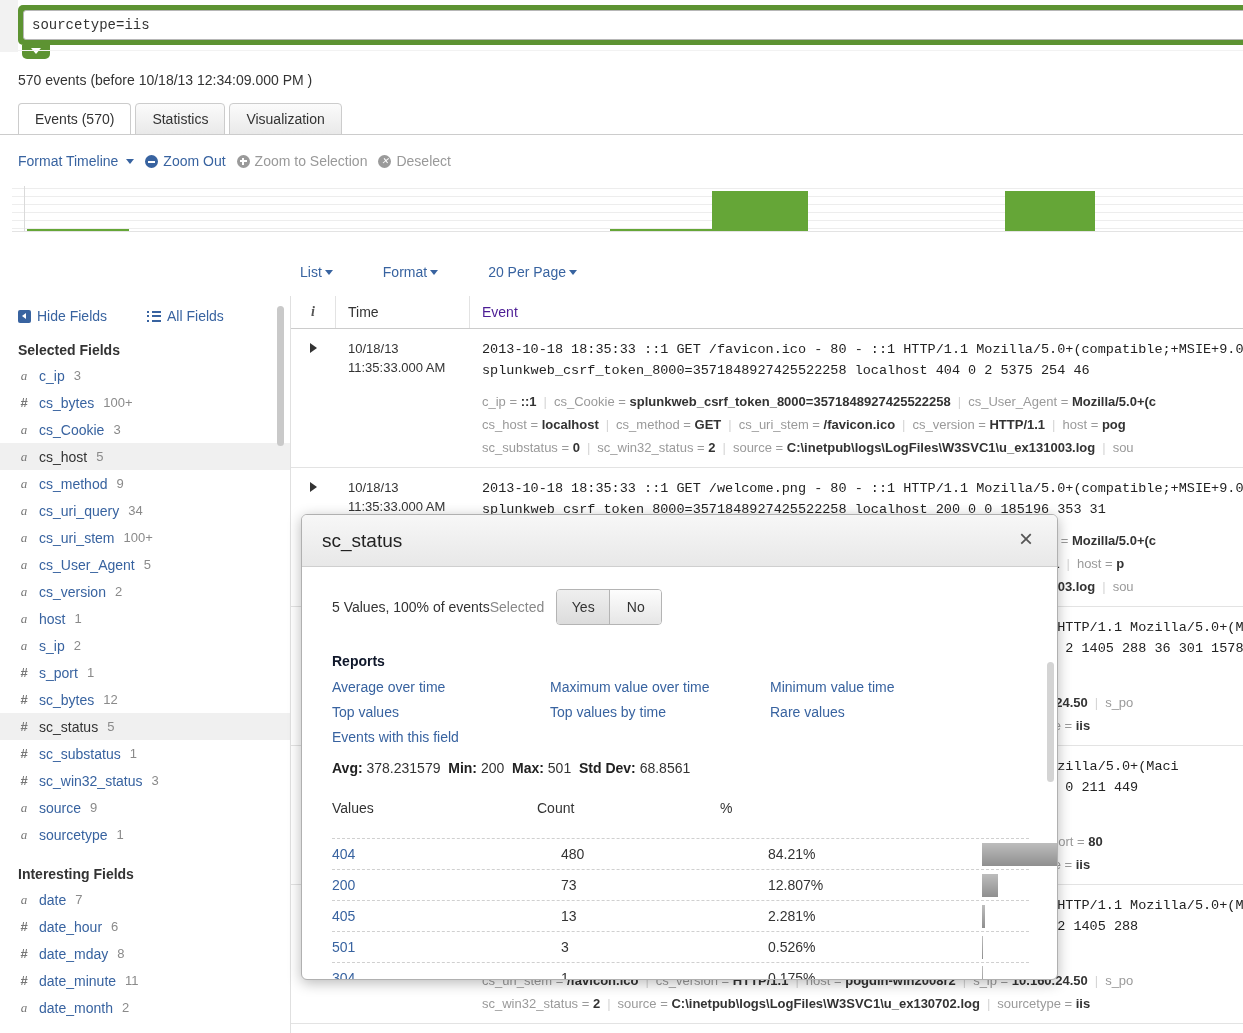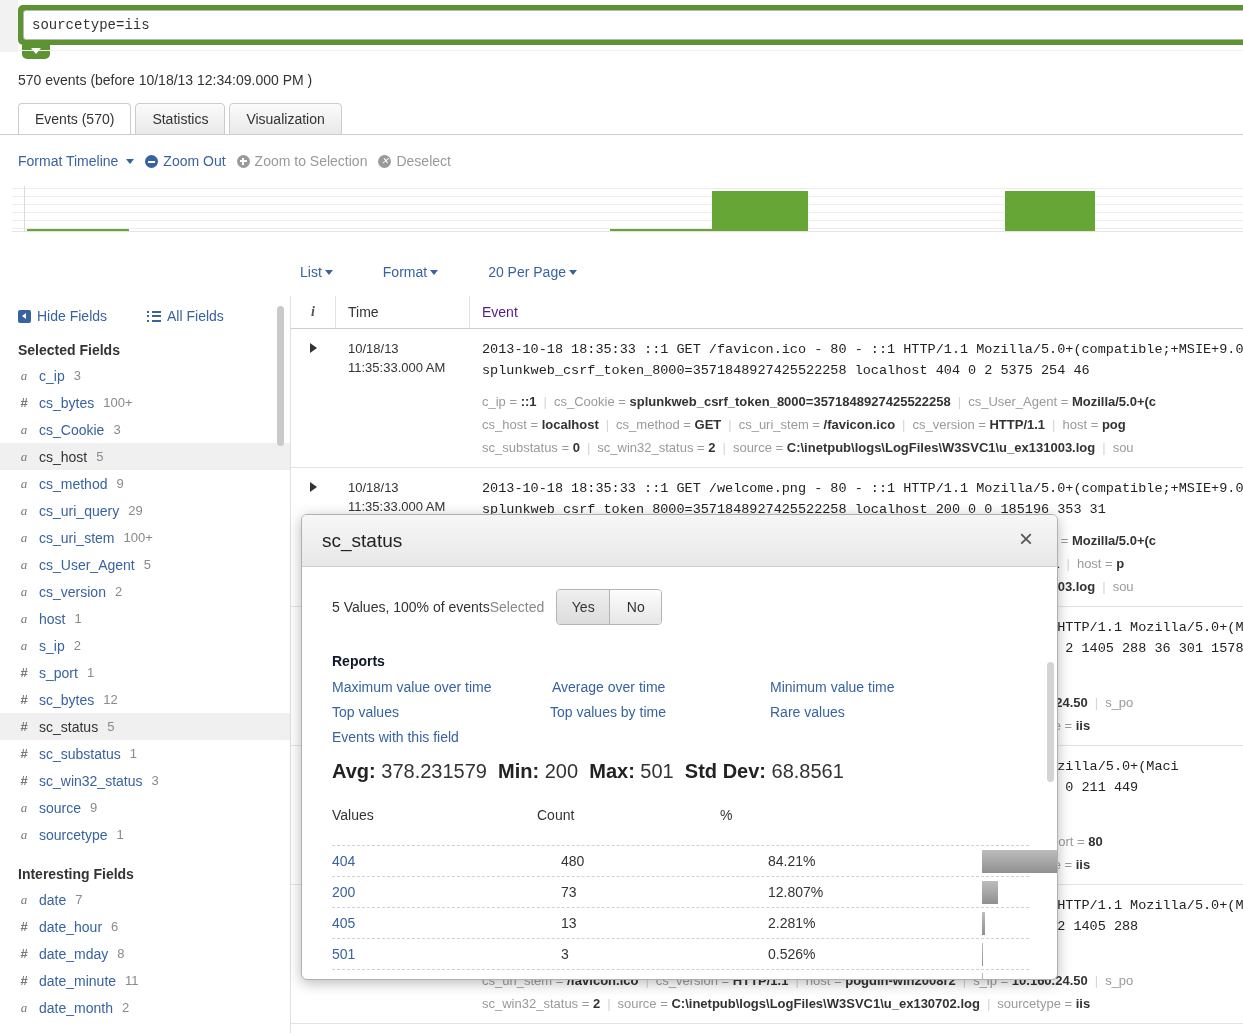--- a/index.html
+++ b/index.html
@@ -140,21 +140,21 @@
   .toggle { display:flex; border:1px solid #b4b4b4; border-radius:4px; overflow:hidden; }
   .toggle div { width:52px; height:34px; display:flex; align-items:center; justify-content:center;
                 font-size:14px; color:#333; cursor:pointer; background:linear-gradient(to bottom,#fdfdfd,#e6e6e6); }
   .toggle div.on { background:linear-gradient(to bottom,#efefef,#dcdcdc); }
   .toggle div + div { border-left:1px solid #b4b4b4; }
   .reports-title { font-size:14px; font-weight:bold; color:#0f172a; margin-top:28px; }
   .reports-grid { margin-top:6px; }
   .rp-line { display:flex; }
   .rp-link { font-size:14px; color:#3863a0; cursor:pointer; line-height:25px; }
   .rp-c1{width:218px;} .rp-c2{width:220px;} .rp-c3{width:200px;}
-  .stats { margin-top:10px; font-size:20px; color:#333; }
+  .stats { margin-top:10px; font-size:14px; color:#333; }
   .stats b { color:#222; }
   .vtable { margin-top:24px; width:697px; }
   .vt-head { display:flex; font-size:14px; color:#333; padding-bottom:7px; }
   .vt-row { display:flex; align-items:center; height:31px; border-top:1px dashed #d0d0d0;gap:24px; }
   .vt-row.last { border-bottom:1px dashed #d0d0d0; }
   .vt-c-val { width:205px; font-size:14px; color:#3863a0; cursor:pointer; }
   .vt-c-cnt { width:183px; font-size:14px; color:#333; }
   .vt-c-pct { width:190px; font-size:14px; color:#333; }
   .vt-c-bar { flex:1; position:relative; height:31px; }
   .vt-bar { position:absolute; left:0; top:4px; height:23px;
@@ -284,21 +284,21 @@
           <span class="f-count">5</span>
         </div>
         <div class="fieldrow">
           <span class="f-type">a</span>
           <span class="f-name">cs_method</span>
           <span class="f-count">9</span>
         </div>
         <div class="fieldrow">
           <span class="f-type">a</span>
           <span class="f-name">cs_uri_query</span>
-          <span class="f-count">29</span>
+          <span class="f-count">34</span>
         </div>
         <div class="fieldrow">
           <span class="f-type">a</span>
           <span class="f-name">cs_uri_stem</span>
           <span class="f-count">100+</span>
         </div>
         <div class="fieldrow">
           <span class="f-type">a</span>
           <span class="f-name">cs_User_Agent</span>
           <span class="f-count">5</span>
@@ -511,22 +511,22 @@
           <div class="toggle">
             <div class="on">Yes</div>
             <div>No</div>
           </div>
         </div>
       </div>
 
       <div class="reports-title">Reports</div>
       <div class="reports-grid">
         <div class="rp-line">
+          <div class="rp-link rp-c1">Average over time</div>
           <div class="rp-link rp-c2">Maximum value over time</div>
-          <div class="rp-link rp-c1">Average over time</div>
           <div class="rp-link rp-c3">Minimum value time</div>
         </div>
         <div class="rp-line">
           <div class="rp-link rp-c1">Top values</div>
           <div class="rp-link rp-c2">Top values by time</div>
           <div class="rp-link rp-c3">Rare values</div>
         </div>
         <div class="rp-line">
           <div class="rp-link rp-c1">Events with this field</div>
         </div>

